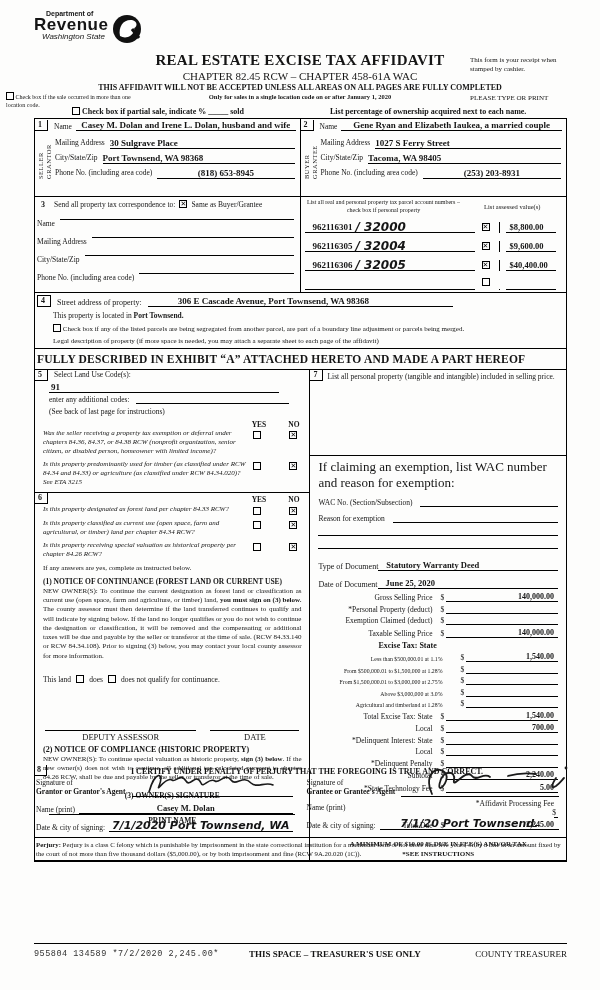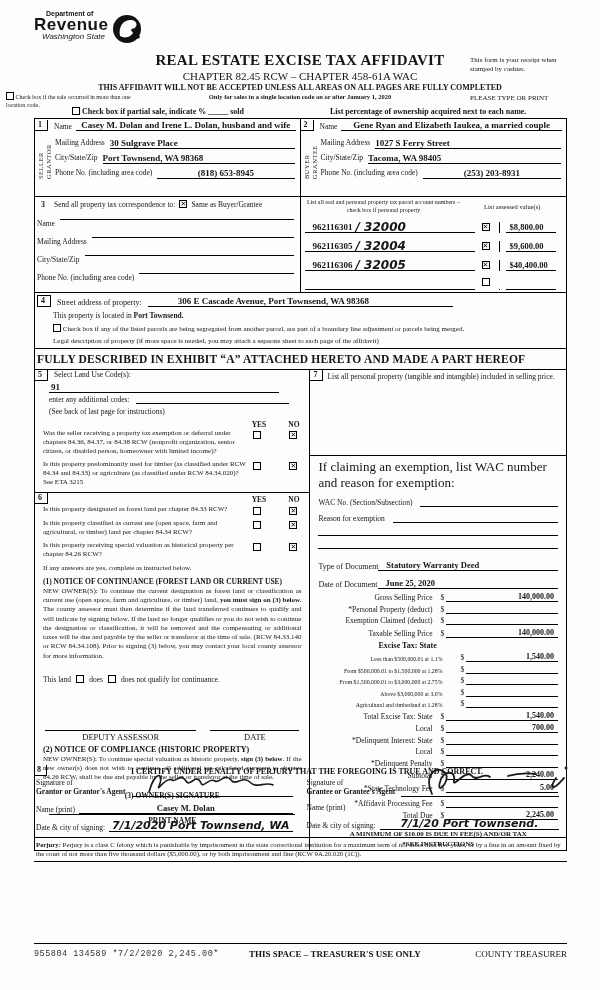--- a/index.html
+++ b/index.html
@@ -78,21 +78,21 @@
   .col56 { width:276px; border-right:1px solid #000; }
   .col7 { width:256px; }
   .sec5 { border-bottom:1px solid #000; padding-bottom:4px; }
   .sec5-head { display:flex; }
   .sec5-head .lbl, .small-lbl { font-size:7.5px; margin-left:6px; }
   .codeline { margin:1px 0 0 14px; width:230px; font-size:9px; font-weight:bold; padding-left:2px; }
   .addl { display:flex; align-items:flex-end; margin:2px 0 0 14px; width:240px; font-size:7.5px; }
   .seeback { font-size:7.5px; margin:3px 0 0 14px; }
   .yn-head { display:flex; justify-content:flex-end; font-size:7.5px; font-weight:bold; padding-right:10px; gap:22px; }
   .qrow { display:flex; margin-top:4px; }
-  .qtext { flex:1; font-size:7px; line-height:1.3; padding-left:8px; }
+  .qtext { flex:1; font-size:7px; line-height:1.3; padding-left:8px;font-style:italic; }
   .qboxes { width:62px; display:flex; justify-content:space-between; padding:2px 12px 0 6px; }
   .sec6 { padding-bottom:4px; }
   .sec6-head { display:flex; justify-content:space-between; }
   .note67 { font-size:7px; margin:5px 0 0 8px; }
   .cont-title { font-size:7.5px; font-weight:bold; margin:5px 0 0 8px; }
   .cont-text { font-size:7px; line-height:1.32; margin:1px 8px 0 8px; text-align:justify; }
   .qualify { font-size:7.5px; margin:14px 0 0 8px; display:flex; align-items:center; gap:5px; }
   .da-row { display:flex; margin:46px 10px 0 10px; gap:14px; font-size:8.5px; }
   .da-row .seg { border-top:1px solid #000; text-align:center; padding-top:1px; }
   .comp-title { font-size:8px; font-weight:bold; margin:3px 0 0 8px; }
@@ -521,21 +521,21 @@
           <div class="trow">
               <span class="tl">Subtotal</span>
               <span class="ds">$</span>
               <span class="ta u">2,240.00</span>
             </div>
           <div class="trow">
               <span class="tl">*State Technology Fee</span>
               <span class="ds">$</span>
               <span class="ta u">5.00</span>
             </div>
-          <div class="trow" style="margin-top:6px;">
+          <div class="trow" style="margin-top:6px;flex-direction:column;">
               <span class="tl">*Affidavit Processing Fee</span>
               <span class="ds">$</span>
               <span class="ta u"></span>
             </div>
           <div class="trow">
               <span class="tl">Total Due</span>
               <span class="ds">$</span>
               <span class="ta u">2,245.00</span>
             </div>
         </div>

